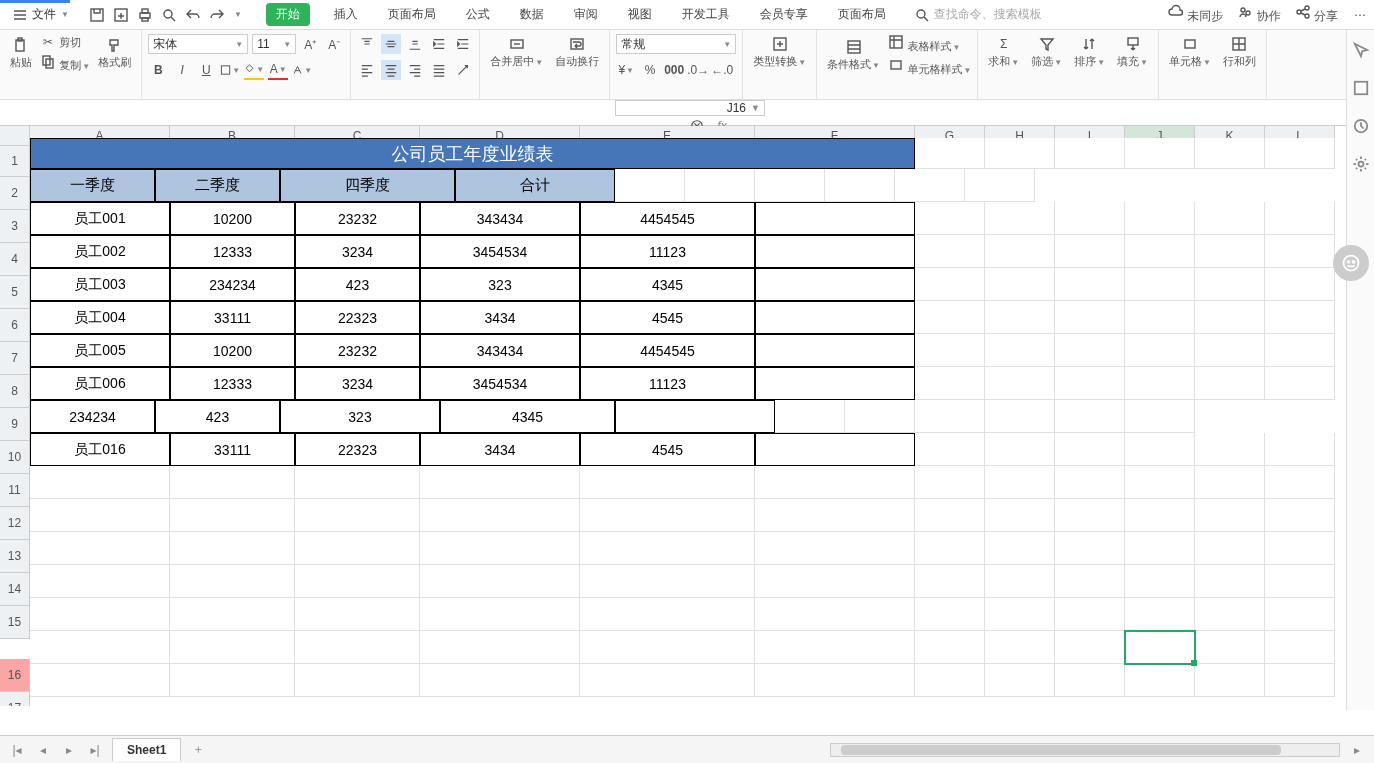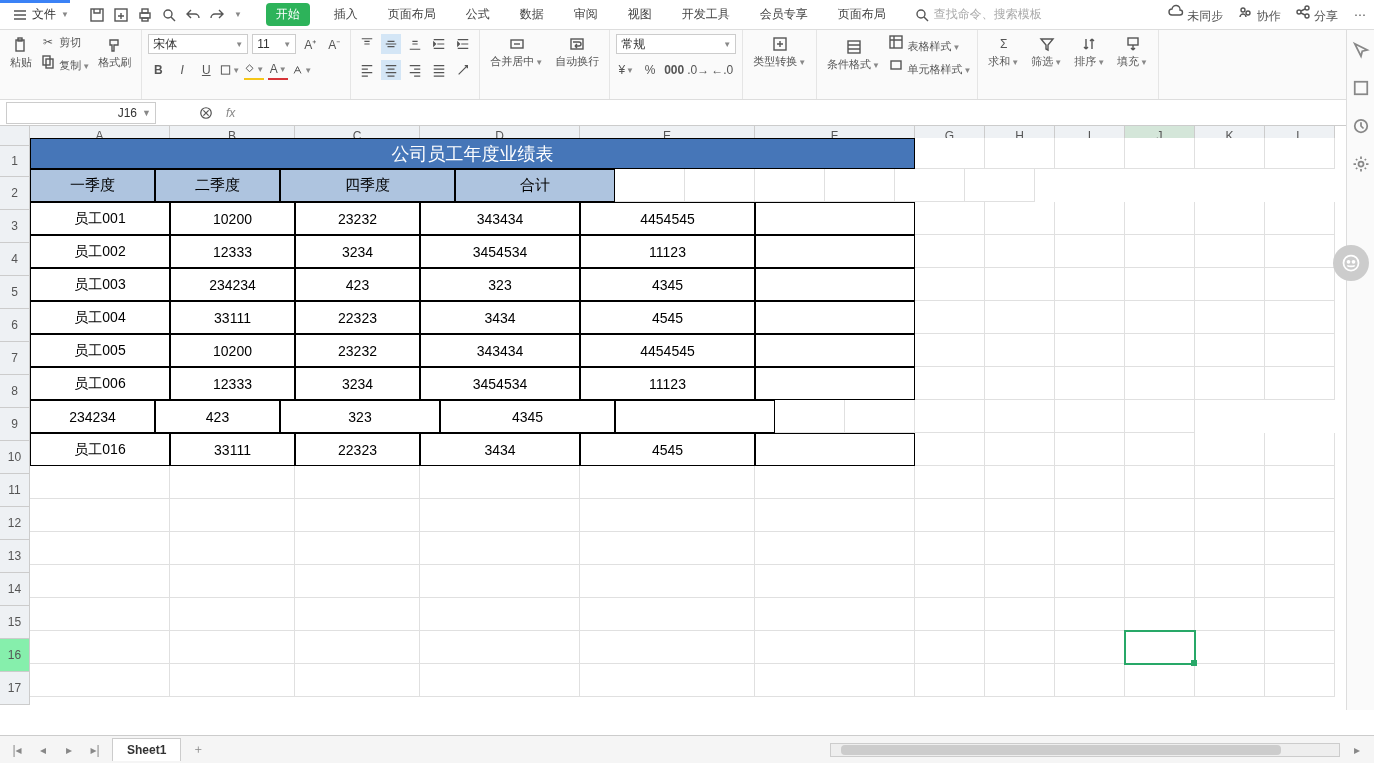--- a/index.html
+++ b/index.html
@@ -26,35 +26,35 @@
 .drop { font-size: 8px; color: #888; margin-left: 1px; }
 .fontbox, .sizebox { border: 1px solid #ccc; background: #fff; height: 20px; padding: 0 4px; display: flex; align-items: center; }
 .fontbox { width: 100px; }
 .sizebox { width: 44px; }
 .iconbtn { width: 20px; height: 20px; display: inline-flex; align-items: center; justify-content: center; cursor: pointer; color: #555; }
 .iconbtn svg { width: 14px; height: 14px; }
 .colorline-y { border-bottom: 2px solid #f5c618; }
 .colorline-r { border-bottom: 2px solid #d63438; }
 
 
-.fbar { display: flex; height: 26px; border-bottom: 1px solid #ccc; align-items: center; }
+.fbar { display: flex; height: 26px; border-bottom: 1px solid #ccc; align-items: center; flex-direction: column; }
 .namebox { width: 150px; height: 22px; border: 1px solid #ccc; margin-left: 6px; display: flex; align-items: center; justify-content: flex-end; padding: 0 18px 0 6px; position: relative; }
 .namebox .drop2 { position: absolute; right: 4px; font-size: 9px; color: #888; }
 .fxarea { display: flex; align-items: center; gap: 10px; margin-left: 40px; color: #888; }
 .formula-input { flex: 1; height: 22px; border: none; margin-left: 8px; }
 
 
 .gridwrap { position: relative; height: 580px; overflow: hidden; }
 .corner { position: absolute; left: 0; top: 0; width: 30px; height: 20px; background: #eef1f4; border-right: 1px solid #ccc; border-bottom: 1px solid #ccc; }
 .colheads { position: absolute; left: 30px; top: 0; height: 20px; display: flex; }
 .colhead { background: #eef1f4; border-right: 1px solid #ccc; border-bottom: 1px solid #ccc; text-align: center; line-height: 20px; color: #555; font-size: 12px; }
 .colhead.sel { background: #d4e6d9; }
 .rowheads { position: absolute; left: 0; top: 20px; width: 30px; }
 .rowhead { background: #eef1f4; border-right: 1px solid #ccc; border-bottom: 1px solid #ccc; text-align: center; color: #555; font-size: 12px; display: flex; align-items: center; justify-content: center; }
-.rowhead.sel { background: #86efac; }
+.rowhead.sel { background: #fca5a5; margin-top: 20px; }
 .cells { position: absolute; left: 30px; top: 12px; }
 .cellrow { display: flex; }
 .cell { border-right: 1px solid #e0e0e0; border-bottom: 1px solid #e0e0e0; background: #fff; display: flex; align-items: center; justify-content: center; font-size: 13px; color: #000; }
 .title-merge { background: #4676b8; color: #fff; font-size: 18px; border: 1px solid #000; }
 .hdr-cell { background: #aec4df; font-size: 15px; border: 1px solid #000; }
 .data-cell { border: 1px solid #000; font-size: 14px; }
 .activecell { outline: 2px solid #28a868; outline-offset: -1px; position: relative; }
 .activecell::after { content: ""; position: absolute; right: -3px; bottom: -3px; width: 6px; height: 6px; background: #28a868; }
 
 
@@ -417,20 +417,41 @@
             <svg viewBox="0 0 16 16">
               <rect x="3" y="2" width="10" height="7"></rect>
               <path d="M8 9v5m0 0l-2-2m2 2l2-2"></path>
             </svg>
           </span>
           <span class="smalltxt"><span>填充</span><span class="drop">▼</span></span>
         </div>
     </div>
   </div>
 
+  <div class="group">
+    <div class="group-row">
+      <div class="bigbtn">
+          <span class="topicon">
+            <svg viewBox="0 0 16 16">
+              <rect x="3" y="4" width="10" height="8"></rect>
+            </svg>
+          </span>
+          <span class="smalltxt"><span>单元格</span><span class="drop">▼</span></span>
+        </div>
+      <div class="bigbtn">
+          <span class="topicon">
+            <svg viewBox="0 0 16 16">
+              <rect x="2" y="2" width="12" height="12"></rect>
+              <path d="M2 8h12M8 2v12"></path>
+            </svg>
+          </span>
+          <span class="smalltxt">行和列</span>
+        </div>
+    </div>
+  </div>
 </div>
 
 <div class="fbar">
   <div class="namebox">
     <span>J16</span>
     <span class="drop2">▼</span>
   </div>
   <div class="fxarea">
     <span class="iconbtn">
         <svg viewBox="0 0 16 16">

